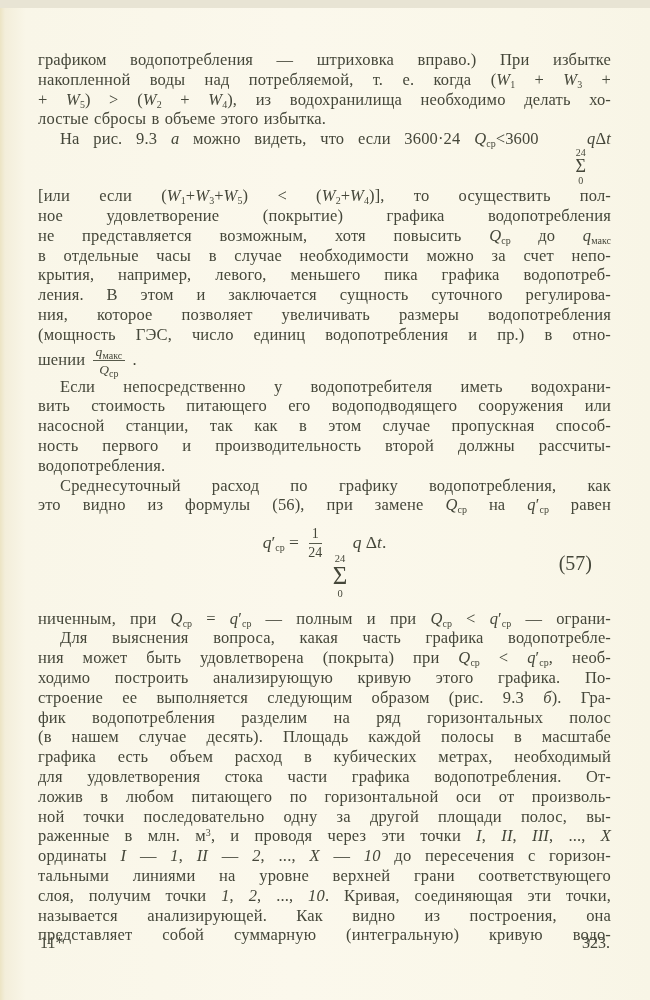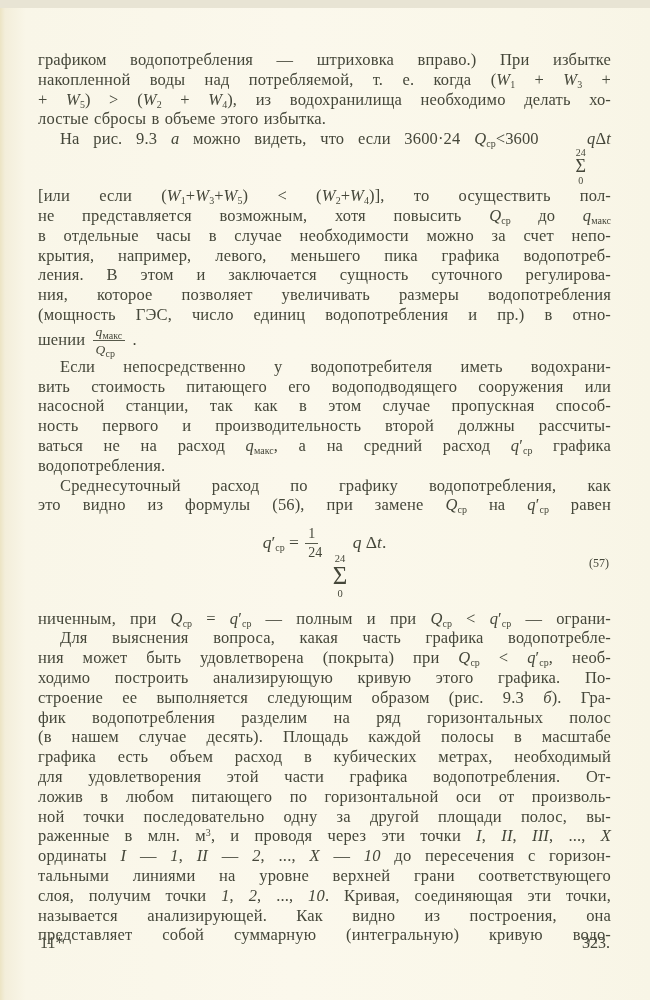--- a/index.html
+++ b/index.html
@@ -33,36 +33,36 @@
   .sum{
     display:inline-flex;flex-direction:column;align-items:center;
     line-height:1;vertical-align:-12px;padding:0 1px;
   }
   .sum .lim{font-size:10px;line-height:1.1;letter-spacing:0;}
   .sum .sig{font-size:18px;line-height:0.95;font-style:normal;}
   .sum.big{vertical-align:-14px;}
   .sum.big .sig{font-size:25px;}
   .sum.big .lim{font-size:10.5px;}
   .frac{
-    display:inline-flex;flex-direction:column;align-items:flex-start;
+    display:inline-flex;flex-direction:column;align-items:center;
     vertical-align:middle;line-height:1;margin:0 2px;
   }
   .frac .top{font-size:13.5px;padding:0 3px 2px;border-bottom:1px solid #575a4b;line-height:1;}
   .frac .bot{font-size:13.5px;padding:2px 3px 0;line-height:1;font-family:Liberation Serif, serif;}
   .formula-row{
     position:relative;
     margin:12px 0 9px;
     text-align:center;
     font-size:17.5px;
     line-height:1;
   }
   .formula-row .frac .top,.formula-row .frac .bot{font-size:14px;}
   .eq-num{
-    position:absolute;right:2px;top:50%;transform:translateY(-50%);
-    font-size:12px;
+    position:absolute;right:19px;top:50%;transform:translateY(-50%);
+    font-size:20px;
   }
   .footer{
     position:absolute;left:40px;right:40px;top:926px;
     display:flex;justify-content:space-between;
     font-size:16px;
   }
 </style>
 </head>
 <body>
 
@@ -74,37 +74,37 @@
         <div class="line">+ <i>W</i><sub>5</sub>) &gt; (<i>W</i><sub>2</sub> + <i>W</i><sub>4</sub>), из водохранилища необходимо делать хо-</div>
         <div class="line noj">лостые сбросы в объеме этого избытка.</div>
       </div>
       <div class="para">
         <div class="line indent">На рис. 9.3 <i>а</i> можно видеть, что если 3600·24 <i>Q</i><sub>ср</sub>&lt;3600 <span class="sum">
             <span class="lim">24</span>
             <span class="sig">Σ</span>
             <span class="lim">0</span>
           </span><i>q</i>Δ<i>t</i></div>
         <div class="line">[или если (<i>W</i><sub>1</sub>+<i>W</i><sub>3</sub>+<i>W</i><sub>5</sub>) &lt; (<i>W</i><sub>2</sub>+<i>W</i><sub>4</sub>)], то осуществить пол-</div>
+        <div class="line">ное удовлетворение (покрытие) графика водопотребления</div>
         <div class="line">не представляется возможным, хотя повысить <i>Q</i><sub>ср</sub> до <i>q</i><sub>макс</sub></div>
         <div class="line">в отдельные часы в случае необходимости можно за счет непо-</div>
         <div class="line">крытия, например, левого, меньшего пика графика водопотреб-</div>
         <div class="line">ления. В этом и заключается сущность суточного регулирова-</div>
         <div class="line">ния, которое позволяет увеличивать размеры водопотребления</div>
         <div class="line">(мощность ГЭС, число единиц водопотребления и пр.) в отно-</div>
         <div class="line noj">шении <span class="frac">
             <span class="top"><i>q</i><sub>макс</sub></span>
             <span class="bot"><i>Q</i><sub>ср</sub></span>
           </span> .</div>
       </div>
       <div class="para">
         <div class="line indent">Если непосредственно у водопотребителя иметь водохрани-</div>
         <div class="line">вить стоимость питающего его водоподводящего сооружения или</div>
         <div class="line">насосной станции, так как в этом случае пропускная способ-</div>
         <div class="line">ность первого и производительность второй должны рассчиты-</div>
-        <div class="line">ваться не на расход <i>q</i><sub>макс</sub>, а на средний расход <i>q</i>′<sub>ср</sub> графика</div>
         <div class="line noj">водопотребления.</div>
       </div>
       <div class="para">
         <div class="line indent">Среднесуточный расход по графику водопотребления, как</div>
         <div class="line">это видно из формулы (56), при замене <i>Q</i><sub>ср</sub> на <i>q</i>′<sub>ср</sub> равен</div>
       </div>
       <div class="formula-row"><span><i>q</i>′<sub>ср</sub> = <span class="frac">
             <span class="top">1</span>
             <span class="bot">24</span>
           </span> <span class="sum big">
@@ -116,21 +116,21 @@
         <div class="line">ниченным, при <i>Q</i><sub>ср</sub> = <i>q</i>′<sub>ср</sub> — полным и при <i>Q</i><sub>ср</sub> &lt; <i>q</i>′<sub>ср</sub> — ограни-</div>
       </div>
       <div class="para">
         <div class="line indent">Для выяснения вопроса, какая часть графика водопотребле-</div>
         <div class="line">ния может быть удовлетворена (покрыта) при <i>Q</i><sub>ср</sub> &lt; <i>q</i>′<sub>ср</sub>, необ-</div>
         <div class="line">ходимо построить анализирующую кривую этого графика. По-</div>
         <div class="line">строение ее выполняется следующим образом (рис. 9.3 <i>б</i>). Гра-</div>
         <div class="line">фик водопотребления разделим на ряд горизонтальных полос</div>
         <div class="line">(в нашем случае десять). Площадь каждой полосы в масштабе</div>
         <div class="line">графика есть объем расход в кубических метрах, необходимый</div>
-        <div class="line">для удовлетворения этой части графика водопотребления. От-</div>
+        <div class="line">для удовлетворения стока части графика водопотребления. От-</div>
         <div class="line">ложив в любом питающего по горизонтальной оси от произволь-</div>
         <div class="line">ной точки последовательно одну за другой площади полос, вы-</div>
         <div class="line">раженные в млн. м<sup>3</sup>, и проводя через эти точки <i>I</i>, <i>II</i>, <i>III</i>, ..., <i>X</i></div>
         <div class="line">ординаты <i>I</i> — <i>1</i>, <i>II</i> — <i>2</i>, ..., <i>X</i> — <i>10</i> до пересечения с горизон-</div>
         <div class="line">тальными линиями на уровне верхней грани соответствующего</div>
         <div class="line">слоя, получим точки <i>1</i>, <i>2</i>, ..., <i>10</i>. Кривая, соединяющая эти точки,</div>
         <div class="line">называется анализирующей. Как видно из построения, она</div>
         <div class="line">представляет собой суммарную (интегральную) кривую водо-</div>
       </div>
     </div>

